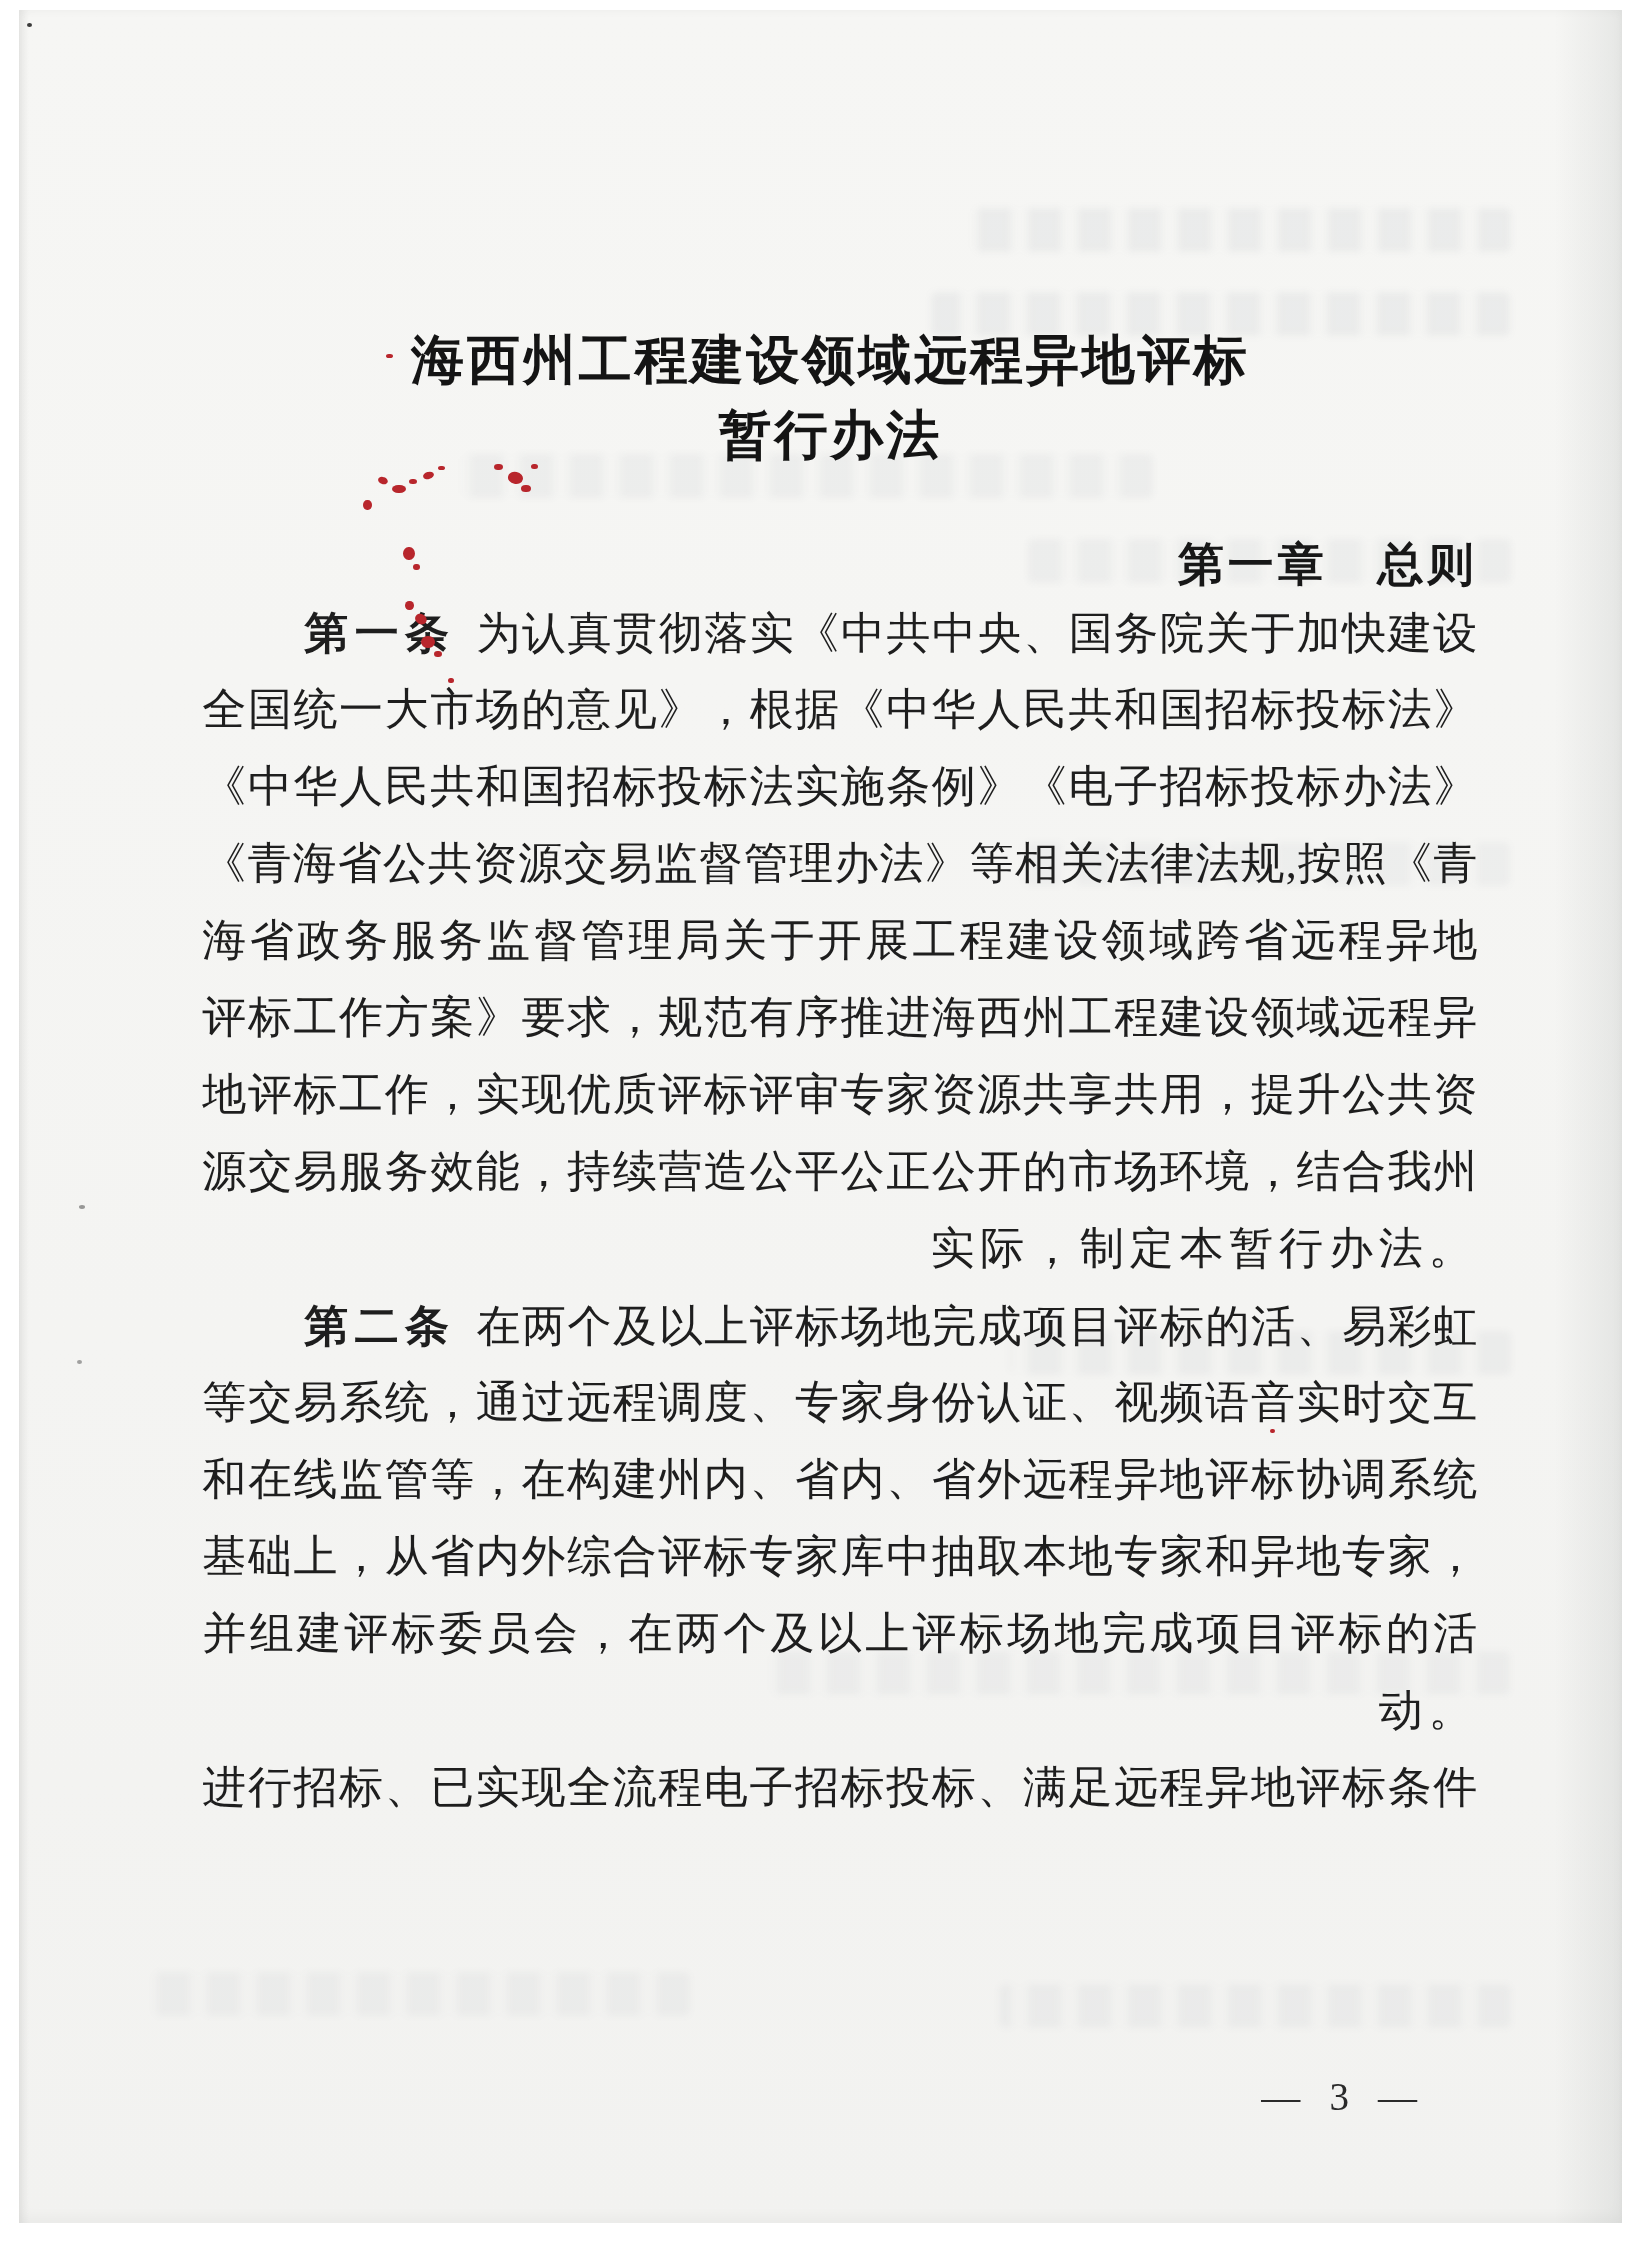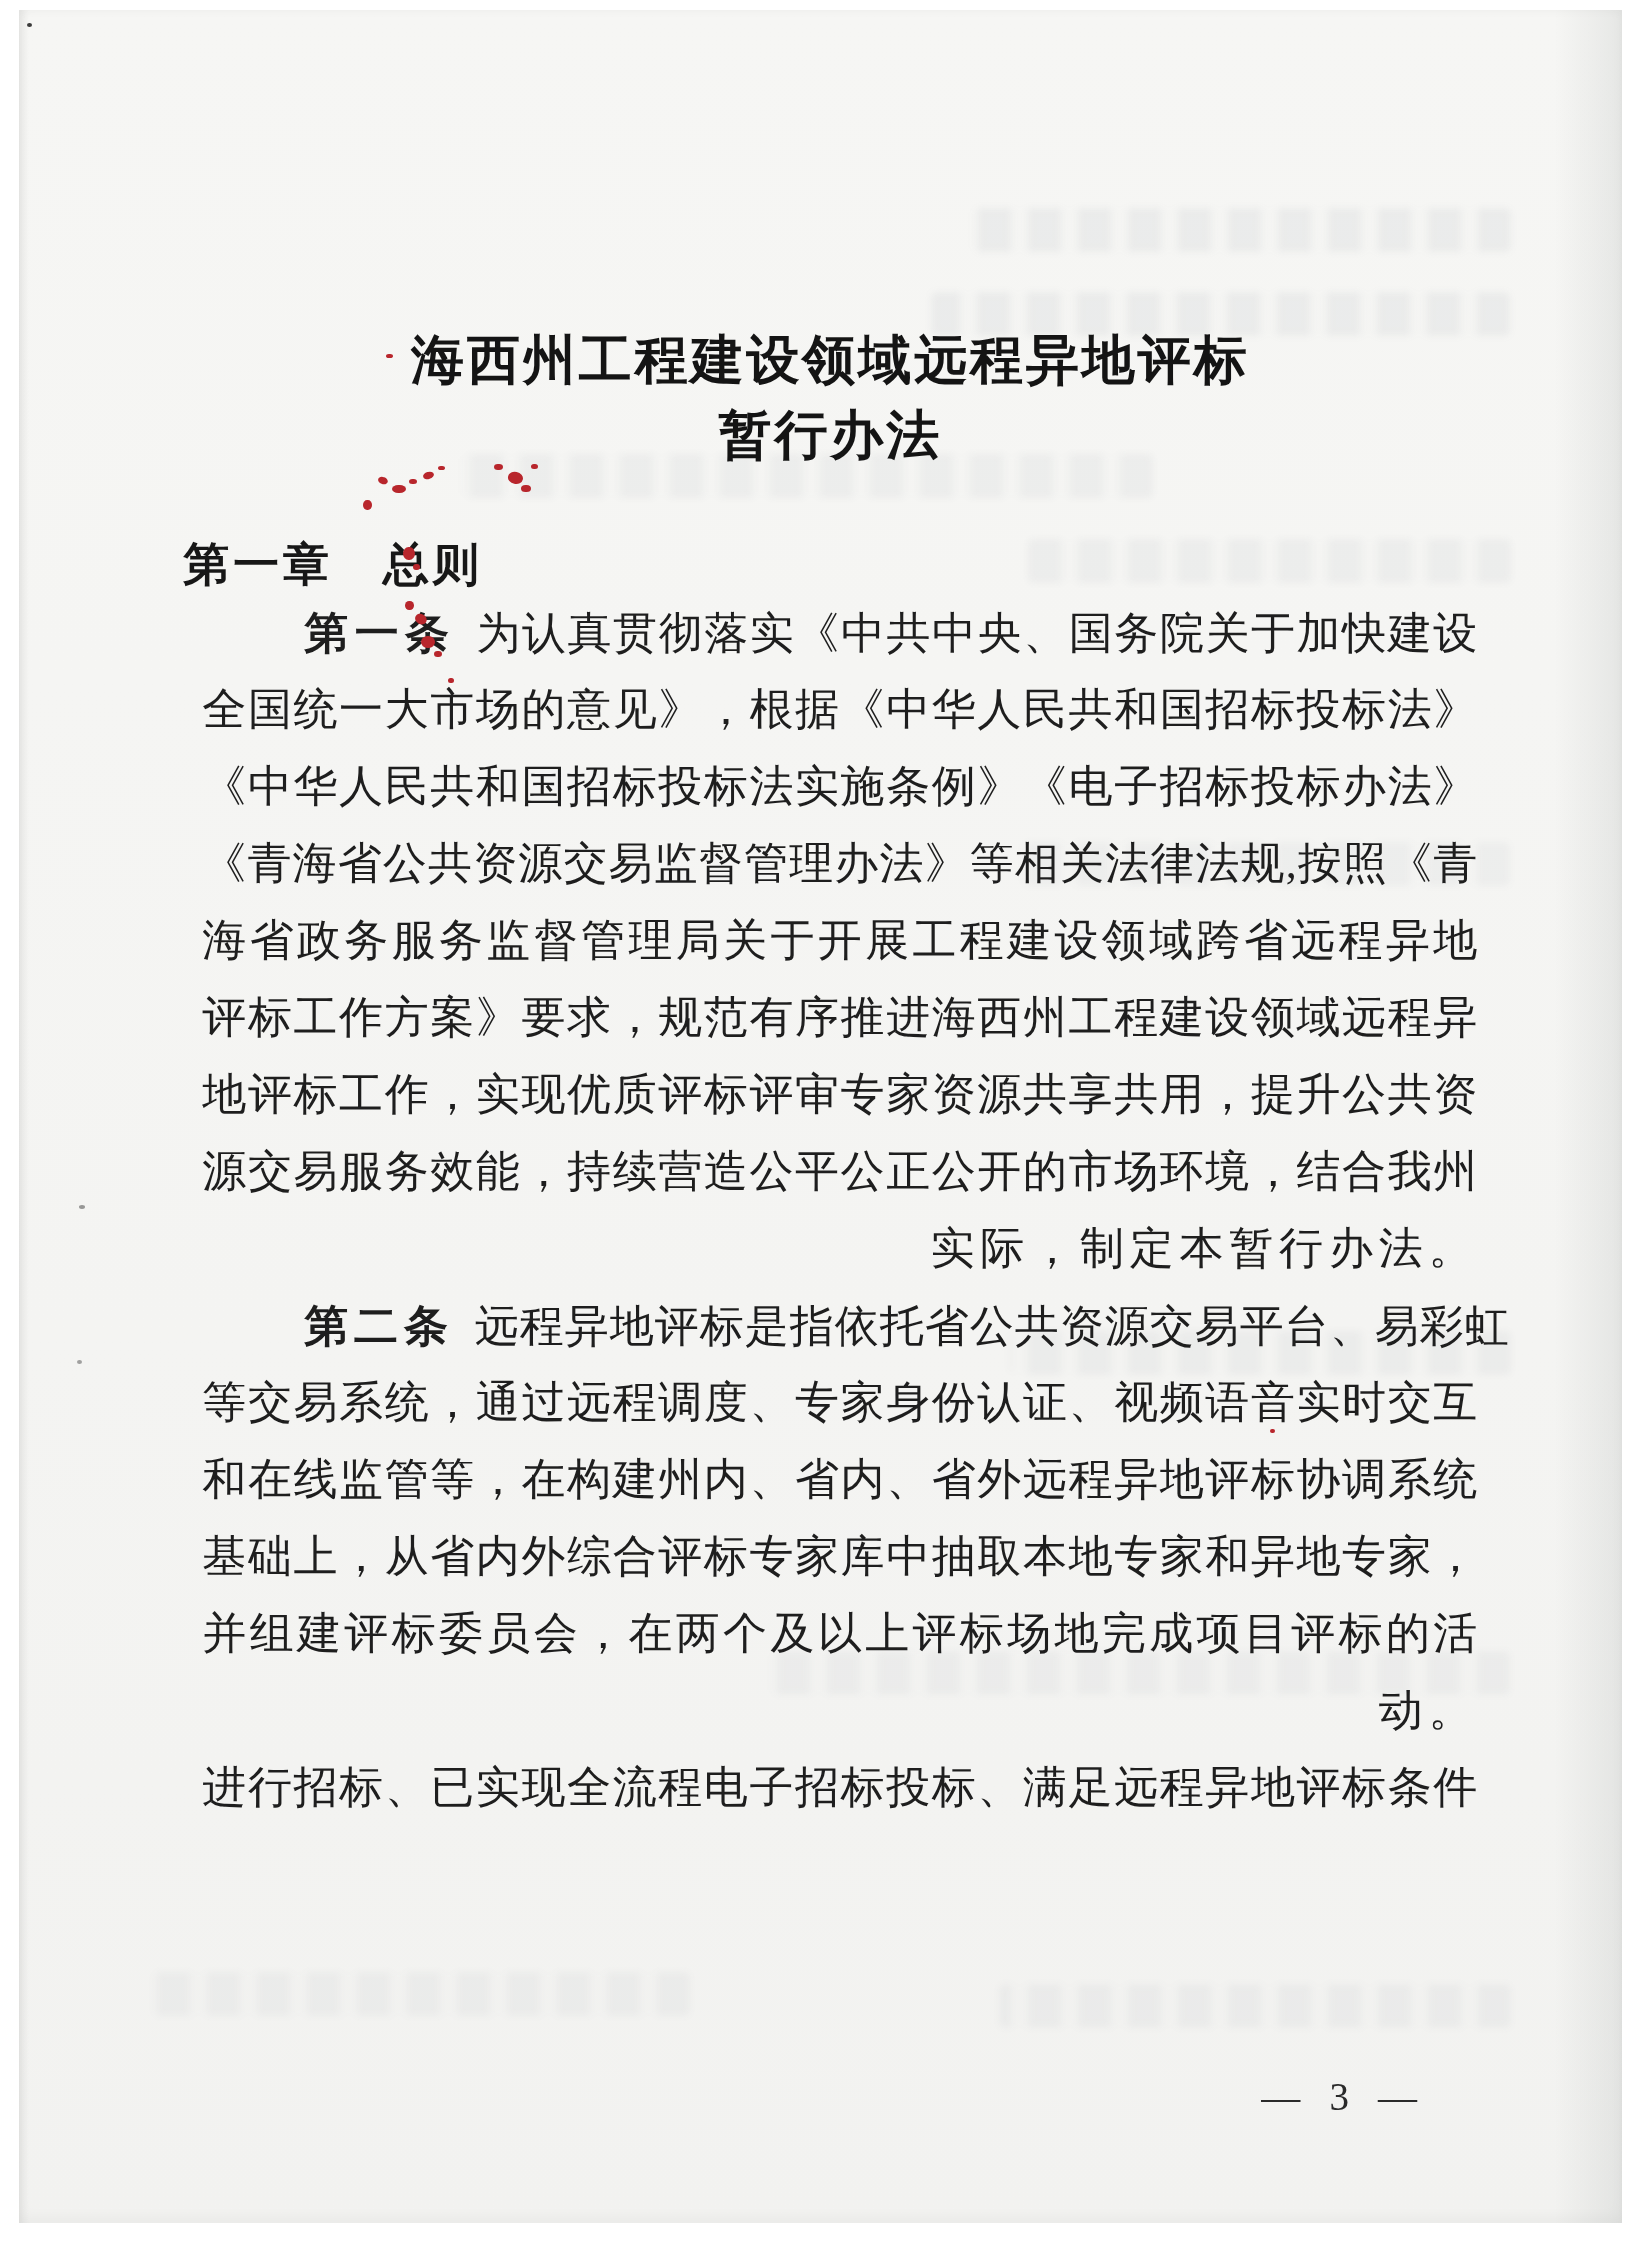--- a/index.html
+++ b/index.html
@@ -23,21 +23,21 @@
     background:linear-gradient(90deg,rgba(0,0,0,0.05),rgba(0,0,0,0));
   }
   .doc-title{
     position:absolute;left:164px;top:312px;width:1294px;
     text-align:center;font-family:Liberation Sans, sans-serif;
     font-weight:bold;font-size:53px;line-height:75px;color:#141414;
     letter-spacing:2.9px;
   }
   .chapter{
     position:absolute;left:164px;top:522px;width:1294px;
-    text-align:left;font-family:"Liberation Sans","DejaVu Sans",sans-serif;
+    text-align:right;font-family:"Liberation Sans","DejaVu Sans",sans-serif;
     font-weight:bold;font-size:46px;line-height:64px;color:#171717;
     white-space:pre;letter-spacing:3.9px;
   }
   .doc-body{
     position:absolute;left:183px;top:584px;width:1276px;color:#1e1e1e;
   }
   .bline{
     height:77px;line-height:77px;font-size:44px;white-space:nowrap;
     letter-spacing:1px;color:#1e1e1e;
   }
@@ -93,21 +93,21 @@
       <div class="bline fill">《中华人民共和国招标投标法实施条例》《电子招标投标办法》</div>
       <div class="bline fill">《青海省公共资源交易监督管理办法》等相关法律法规,按照《青</div>
       <div class="bline fill">海省政务服务监督管理局关于开展工程建设领域跨省远程异地</div>
       <div class="bline fill">评标工作方案》要求，规范有序推进海西州工程建设领域远程异</div>
       <div class="bline fill">地评标工作，实现优质评标评审专家资源共享共用，提升公共资</div>
       <div class="bline fill">源交易服务效能，持续营造公平公正公开的市场环境，结合我州</div>
       <div class="bline end">实际，制定本暂行办法。</div>
     </div>
 
     <div>
-      <div class="bline fill indent"><span class="lbl">第二条</span><span>远程异地评标是指依托省公共资源交易平台、易彩虹</span></div>
+      <div class="bline fill indent"><span class="lbl">第二条</span><span>在两个及以上评标场地完成项目评标的活、易彩虹</span></div>
       <div class="bline fill">等交易系统，通过远程调度、专家身份认证、视频语音实时交互</div>
       <div class="bline fill">和在线监管等，在构建州内、省内、省外远程异地评标协调系统</div>
       <div class="bline fill">基础上，从省内外综合评标专家库中抽取本地专家和异地专家，</div>
       <div class="bline fill">并组建评标委员会，在两个及以上评标场地完成项目评标的活</div>
       <div class="bline end">动。</div>
     </div>
 
     <div>
       <div class="bline fill">进行招标、已实现全流程电子招标投标、满足远程异地评标条件</div>
     </div>

